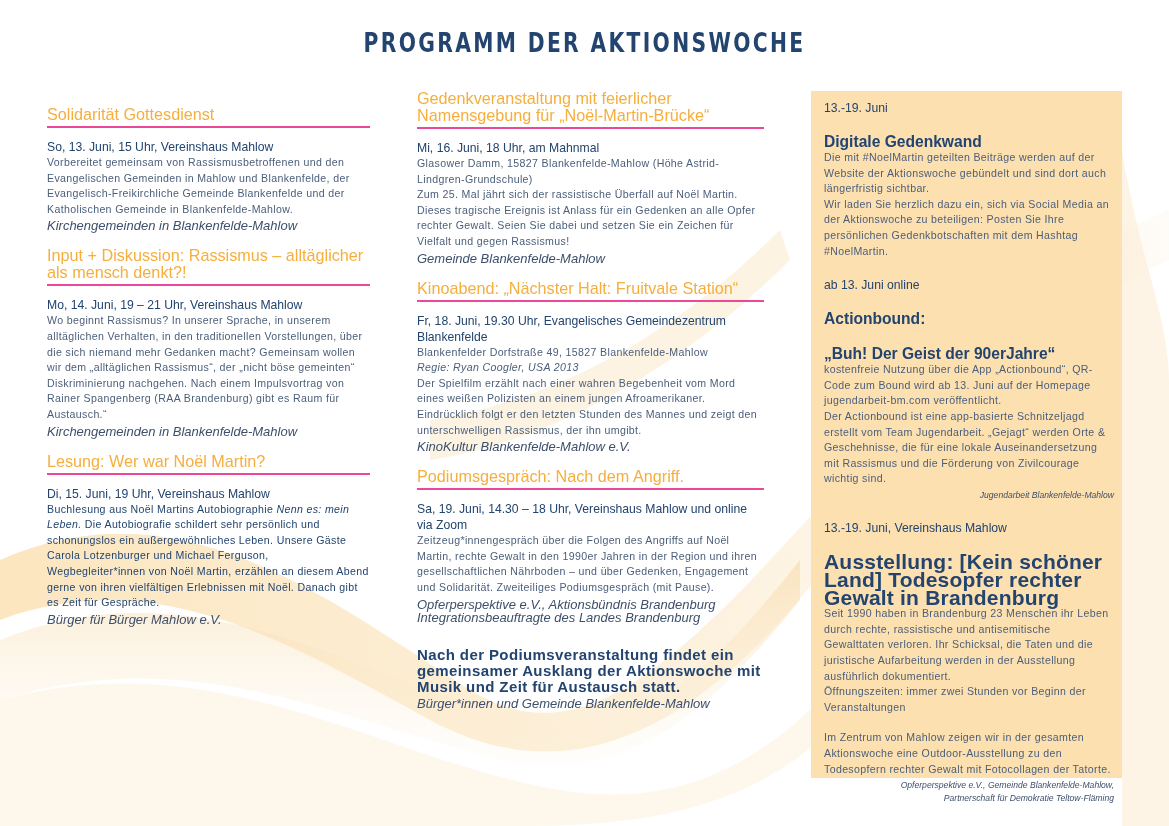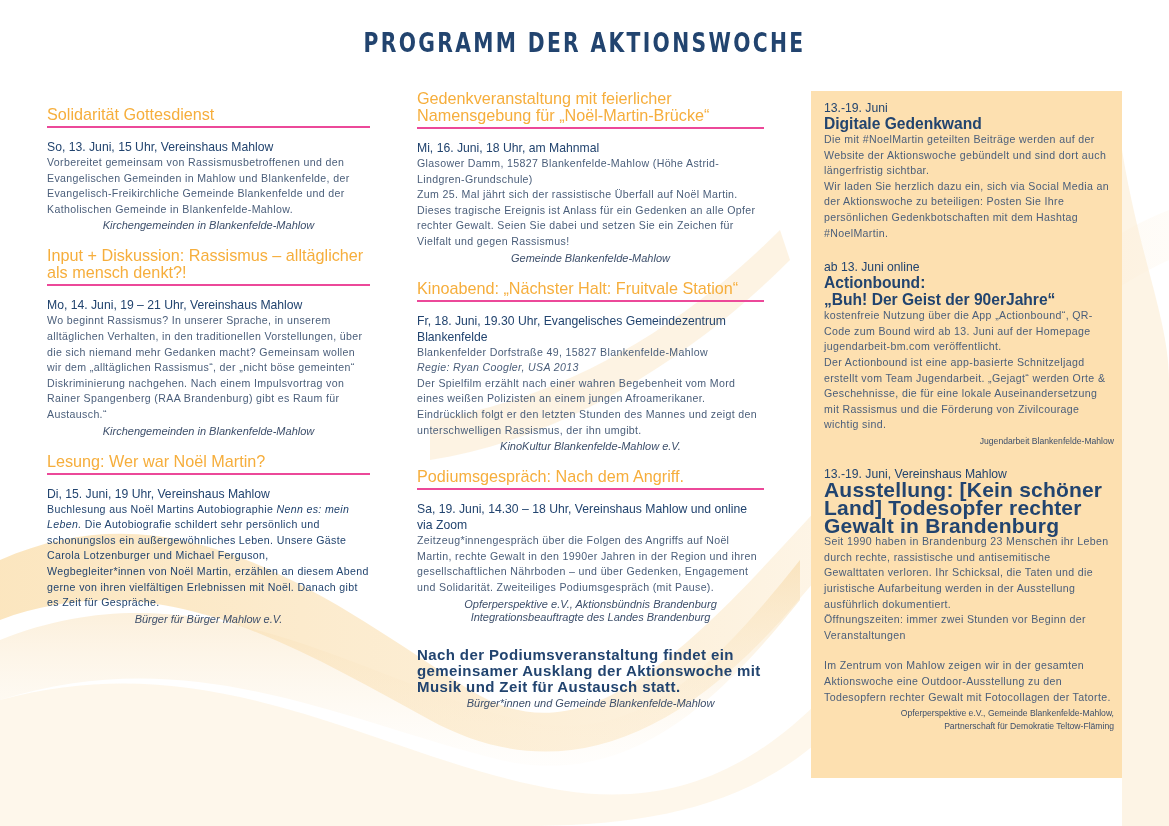--- a/index.html
+++ b/index.html
@@ -28,31 +28,31 @@
 
   .ev { margin-bottom:15px; }
   .ev-title {
     color:#f6ae3c; font-size:16.2px; line-height:17px; padding-bottom:3px;
     border-bottom:2px solid #ec4899; margin-bottom:11px;
   }
   .ev-when { color:#22446f; font-weight:normal; font-size:12.2px; line-height:16px; }
   .ev-body { font-size:10.6px; line-height:15.6px; letter-spacing:0.35px; color:#4a5e7a; }
   .ev-body.dark { color:#22446f; }
   .ev-body i { font-style:italic; }
-  .ev-org { text-align:center; font-style:italic; font-size:11px; line-height:13px; color:#3d4f6b; margin-top:2px; }
+  .ev-org { text-align:left; font-style:italic; font-size:13px; line-height:13px; color:#3d4f6b; margin-top:2px; }
 
   .col2 .ev-title { margin-bottom:11px; }
   .closing { font-size:15px; line-height:16px; color:#22446f; font-weight:bold; letter-spacing:0.4px; margin-top:23px; }
 
   .p-ev { margin-bottom:19px; }
   .p-date { color:#22446f; font-size:12.2px; line-height:14px; }
-  .p-title { color:#22446f; font-weight:bold; font-size:15.6px; line-height:17px; }
+  .p-title { color:#22446f; font-weight:bold; font-size:15.6px; line-height:17px;margin-top:18px; }
   .p-title.big { font-size:21px; line-height:17.8px; letter-spacing:0.2px; }
   .p-body { font-size:10.6px; line-height:15.6px; letter-spacing:0.35px; color:#4a5e7a; }
-  .p-org { text-align:right; font-size:8.6px; line-height:13px; color:#3d4f6b; margin-top:2px; }
+  .p-org { text-align:right; font-style:italic; font-size:8.6px; line-height:13px; color:#3d4f6b; margin-top:2px; }
   .gap { height:15px; }
 </style>
 </head>
 <body>
 
 <svg class="bg-waves" width="1169" height="826" viewBox="0 0 1169 826">
   <defs>
     <linearGradient id="wg" x1="0" y1="0" x2="1" y2="0">
       <stop offset="0" stop-color="#fbe3b8" stop-opacity="0.9"></stop>
       <stop offset="0.6" stop-color="#fbe6c2" stop-opacity="0.55"></stop>

